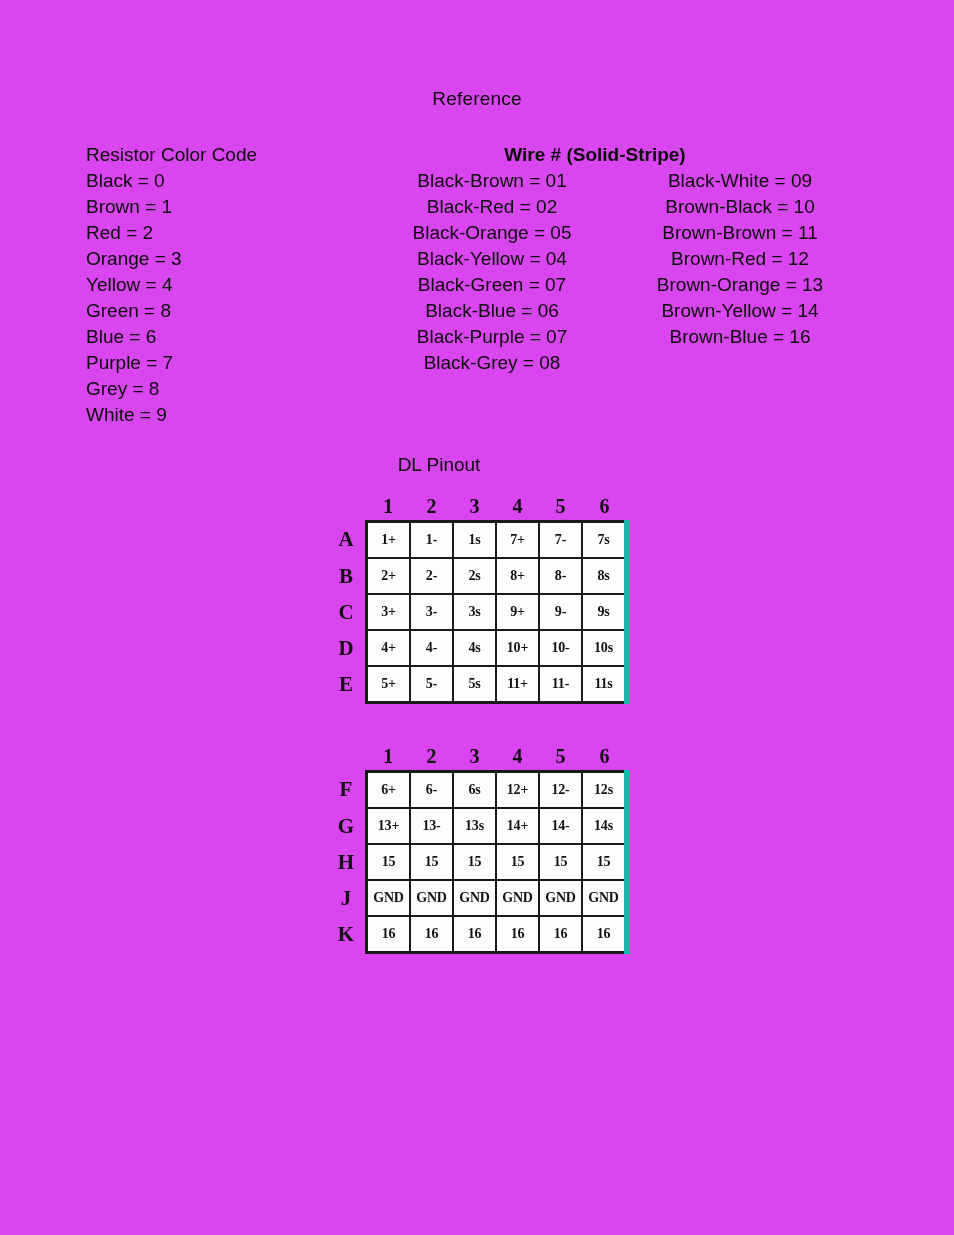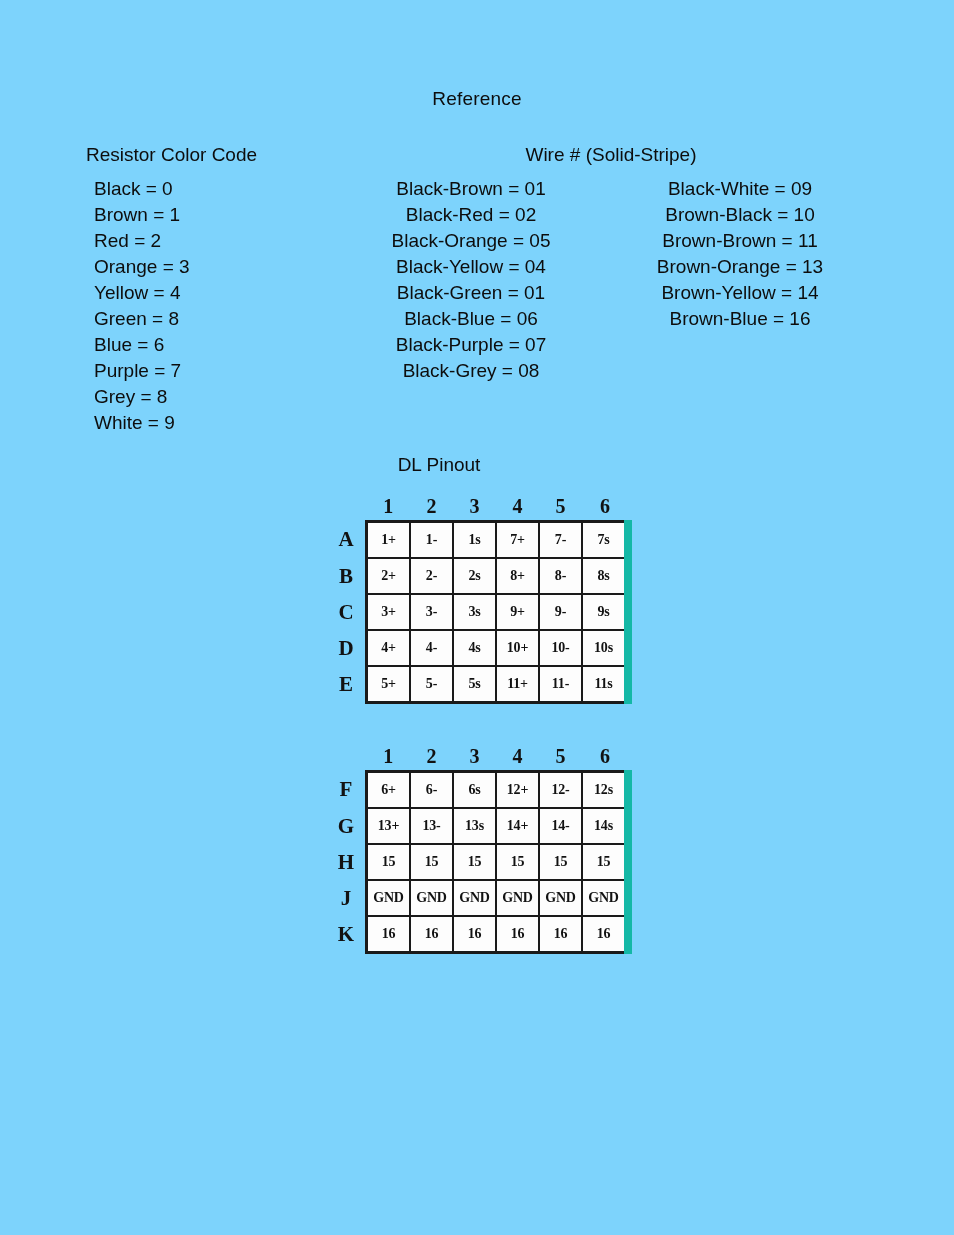--- a/index.html
+++ b/index.html
@@ -13,21 +13,21 @@
     height: 1235px;
     position: relative;
     font-family: "Liberation Sans", sans-serif;
     color: #0d0d0d;
     overflow: hidden;
   }
 
   .page {
     position: absolute;
     inset: 0;
-    background: #7dd3fc;
+    background: #d946ef;
     padding-left: 6px;
   }
 
   
   .doc-title {
     position: absolute;
     top: 88px;
     left: 0;
     width: 954px;
     text-align: center;
@@ -42,43 +42,44 @@
     left: 0;
     width: 792px;
     height: 300px;
   }
 
   .col {
     position: absolute;
     top: 0;
   }
   .col-resistor { left: 86px;  width: 260px; text-align: left; }
-  .col-wire-a   { left: 336px; width: 270px; text-align: center; }
+  .col-wire-a   { left: 357px; width: 270px; text-align: center; }
   .col-wire-b   { left: 610px; width: 260px; text-align: center; }
 
   .col-head {
     font-size: 19px;
     line-height: 26px;
     white-space: nowrap;
   }
   .col-resistor .col-head { text-align: left; }
 
   .wire-head-wrap {
     position: absolute;
     top: 142px;
-    left: 352px;
+    left: 336px;
     width: 518px;
     text-align: center;
     font-size: 19px;
     line-height: 26px;
+    font-weight: bold;
   }
 
   .entry-list {
     list-style: none;
-    margin: 8px;
+    margin: 0;
     padding: 0;
   }
   .entry {
     font-size: 19px;
     line-height: 26px;
     white-space: nowrap;
   }
 
   
   .pinout-title {
@@ -143,21 +144,21 @@
     vertical-align: middle;
     font-size: 14px;
     font-weight: bold;
     color: #121212;
     background: #fdfdfd;
     letter-spacing: -0.2px;
   }
   table.pinout tbody tr:first-child td { border-top: 3px solid #1a1a1a; }
   table.pinout tbody tr:last-child td  { border-bottom: 3px solid #1a1a1a; }
   table.pinout tbody td:first-of-type  { border-left: 3px solid #1a1a1a; }
-  table.pinout tbody td:last-of-type   { border-right: 8px solid #14b8a6; }
+  table.pinout tbody td:last-of-type   { border-right: 6px solid #14b8a6; }
 </style>
 </head>
 <body>
 
 <div class="page">
 
   <div class="doc-title">Reference</div>
 
   <div class="wire-head-wrap">Wire # (Solid-Stripe)</div>
 
@@ -179,33 +180,34 @@
       </ul>
     </div>
 
     <div class="col col-wire-a">
       <div class="col-head">&nbsp;</div>
       <ul class="entry-list">
         <li class="entry">Black-Brown  =  01</li>
         <li class="entry">Black-Red  =  02</li>
         <li class="entry">Black-Orange  =  05</li>
         <li class="entry">Black-Yellow  =  04</li>
-        <li class="entry">Black-Green  =  01</li>
+        <li class="entry">Black-Green  =  07</li>
         <li class="entry">Black-Blue  =  06</li>
         <li class="entry">Black-Purple  =  07</li>
         <li class="entry">Black-Grey  =  08</li>
       </ul>
     </div>
 
     <div class="col col-wire-b">
       <div class="col-head">&nbsp;</div>
       <ul class="entry-list">
         <li class="entry">Black-White  =  09</li>
         <li class="entry">Brown-Black  =  10</li>
         <li class="entry">Brown-Brown  =  11</li>
+        <li class="entry">Brown-Red  =  12</li>
         <li class="entry">Brown-Orange  =  13</li>
         <li class="entry">Brown-Yellow  =  14</li>
         <li class="entry">Brown-Blue  =  16</li>
       </ul>
     </div>
 
   </div>
 
   <div class="pinout-title">DL Pinout</div>
 

